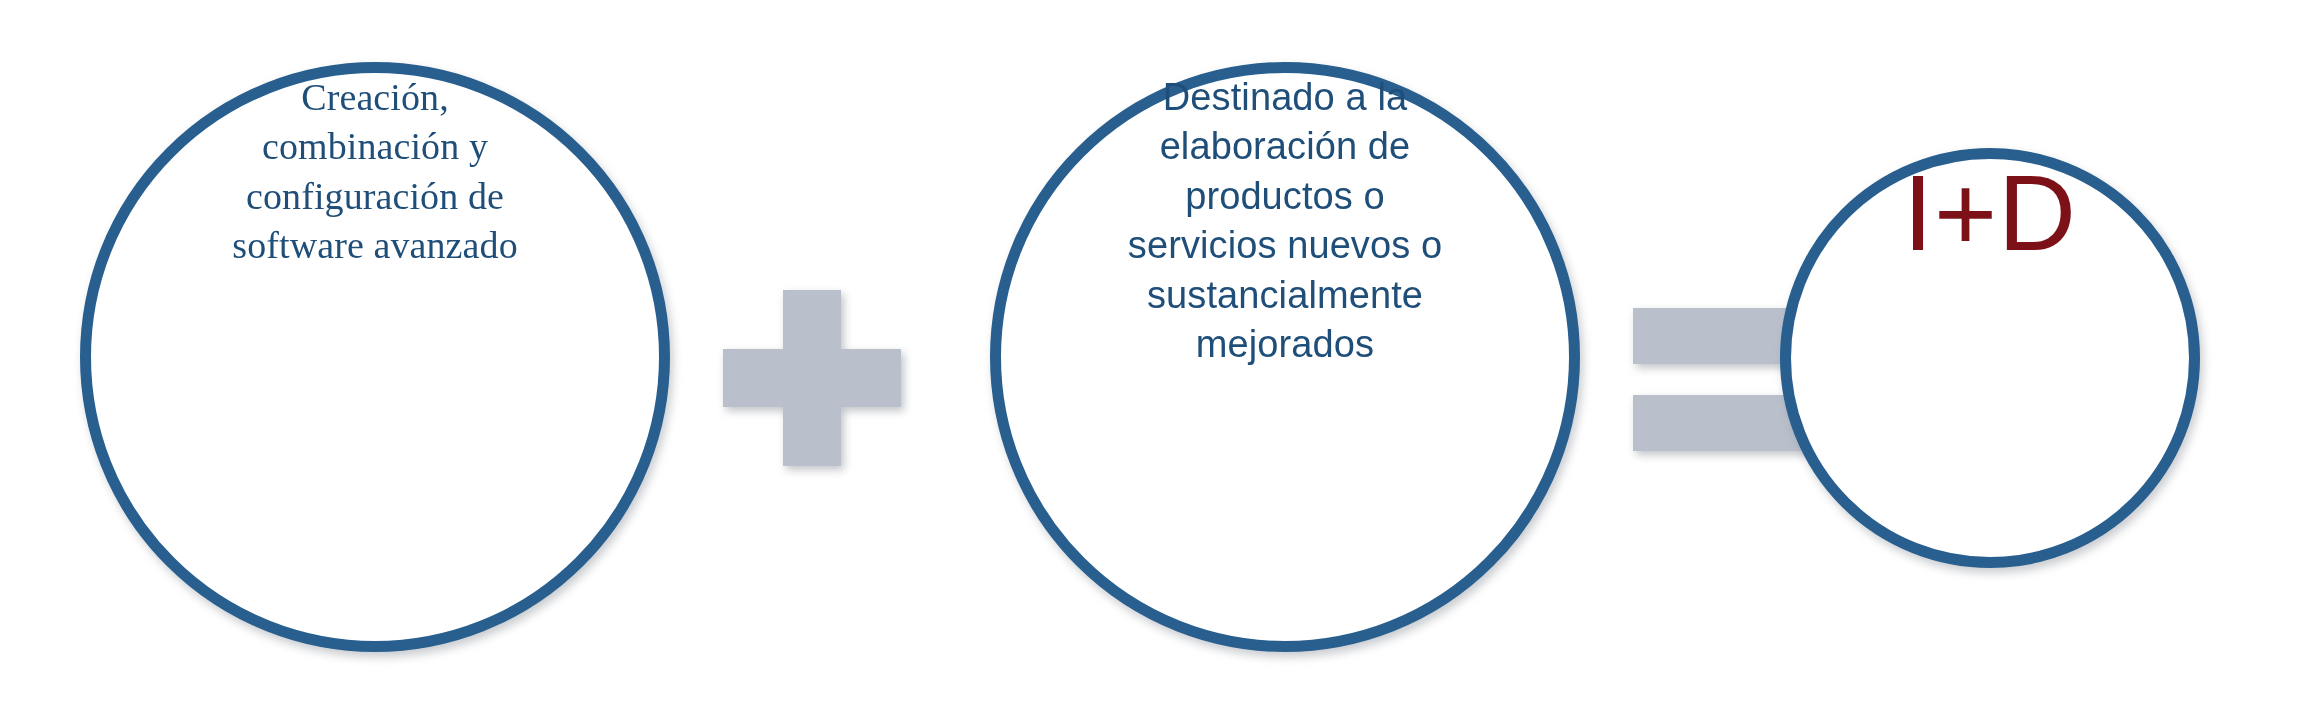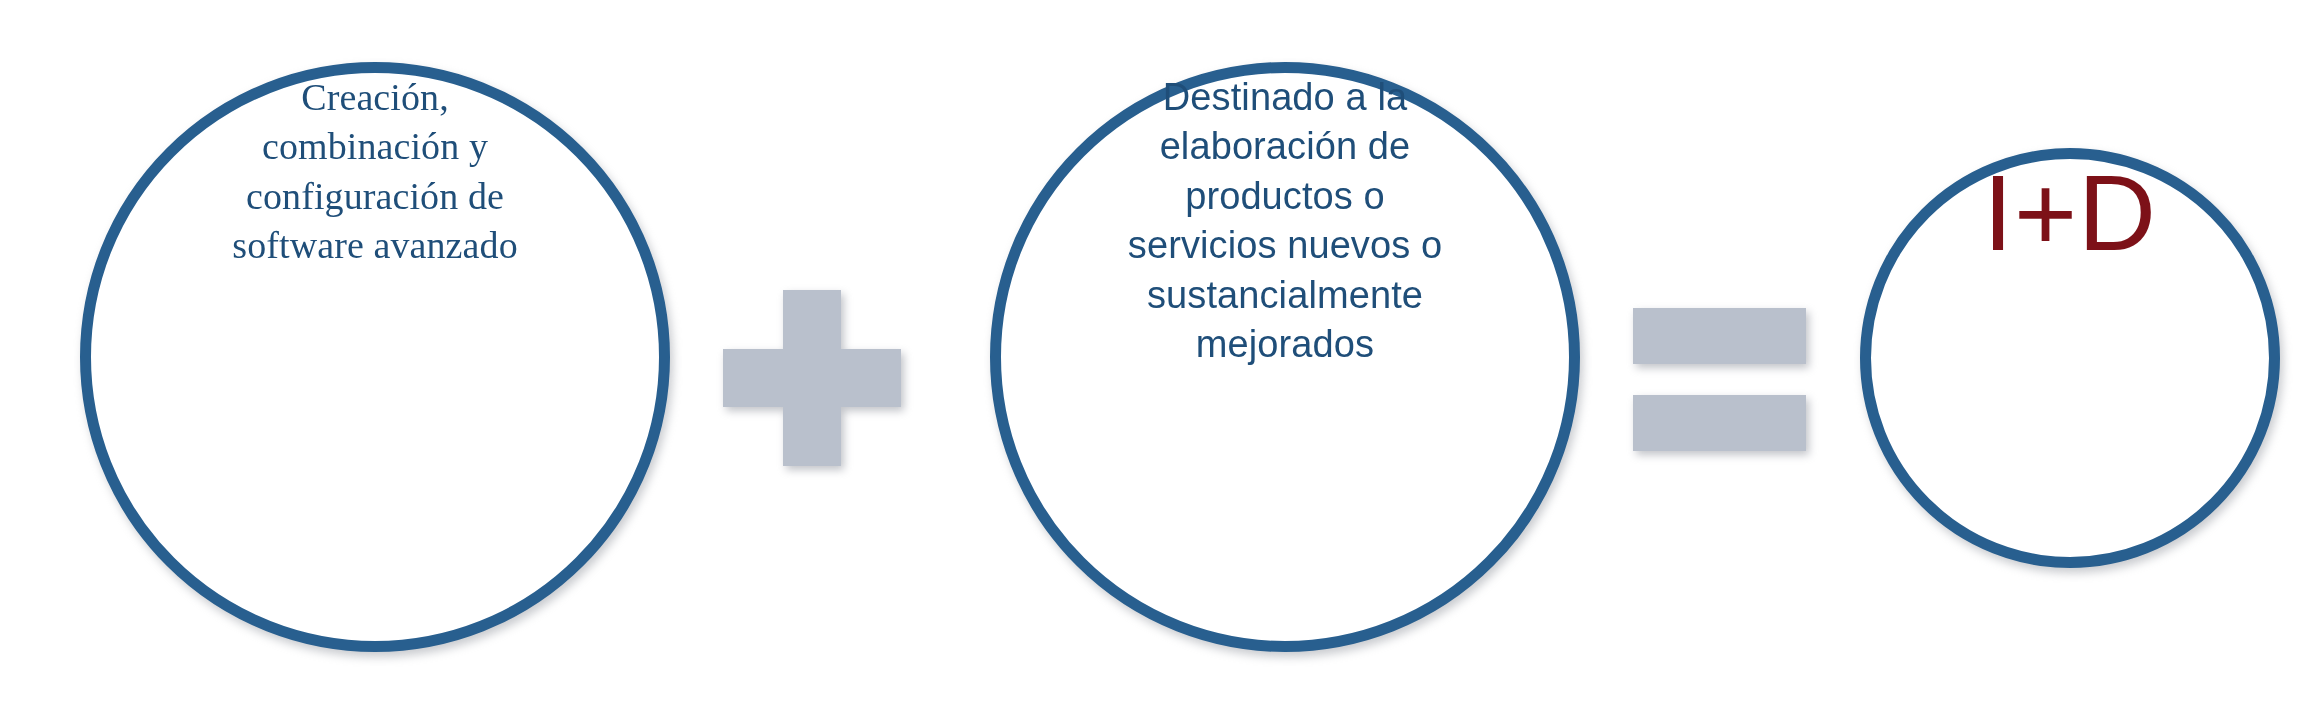--- a/index.html
+++ b/index.html
@@ -33,21 +33,21 @@
     height: 590px;
     border: 11px solid #285f8f;
   }
   .circle-small {
     width: 420px;
     height: 420px;
     border: 11px solid #285f8f;
   }
   #circle-creacion  { left: 80px;   top: 62px; font-family: Liberation Serif, serif; }
   #circle-destinado { left: 990px;  top: 62px; }
-  #circle-id        { left: 1860px; top: 148px; }
+  #circle-id        { left: 1780px; top: 148px; }
 
   .circle-text {
     text-align: center;
     color: #1f4e79;
     font-size: 38px;
     line-height: 1.30;
     font-weight: 400;
     letter-spacing: 0.1px;
     white-space: pre-line;
     padding: 0 26px;

